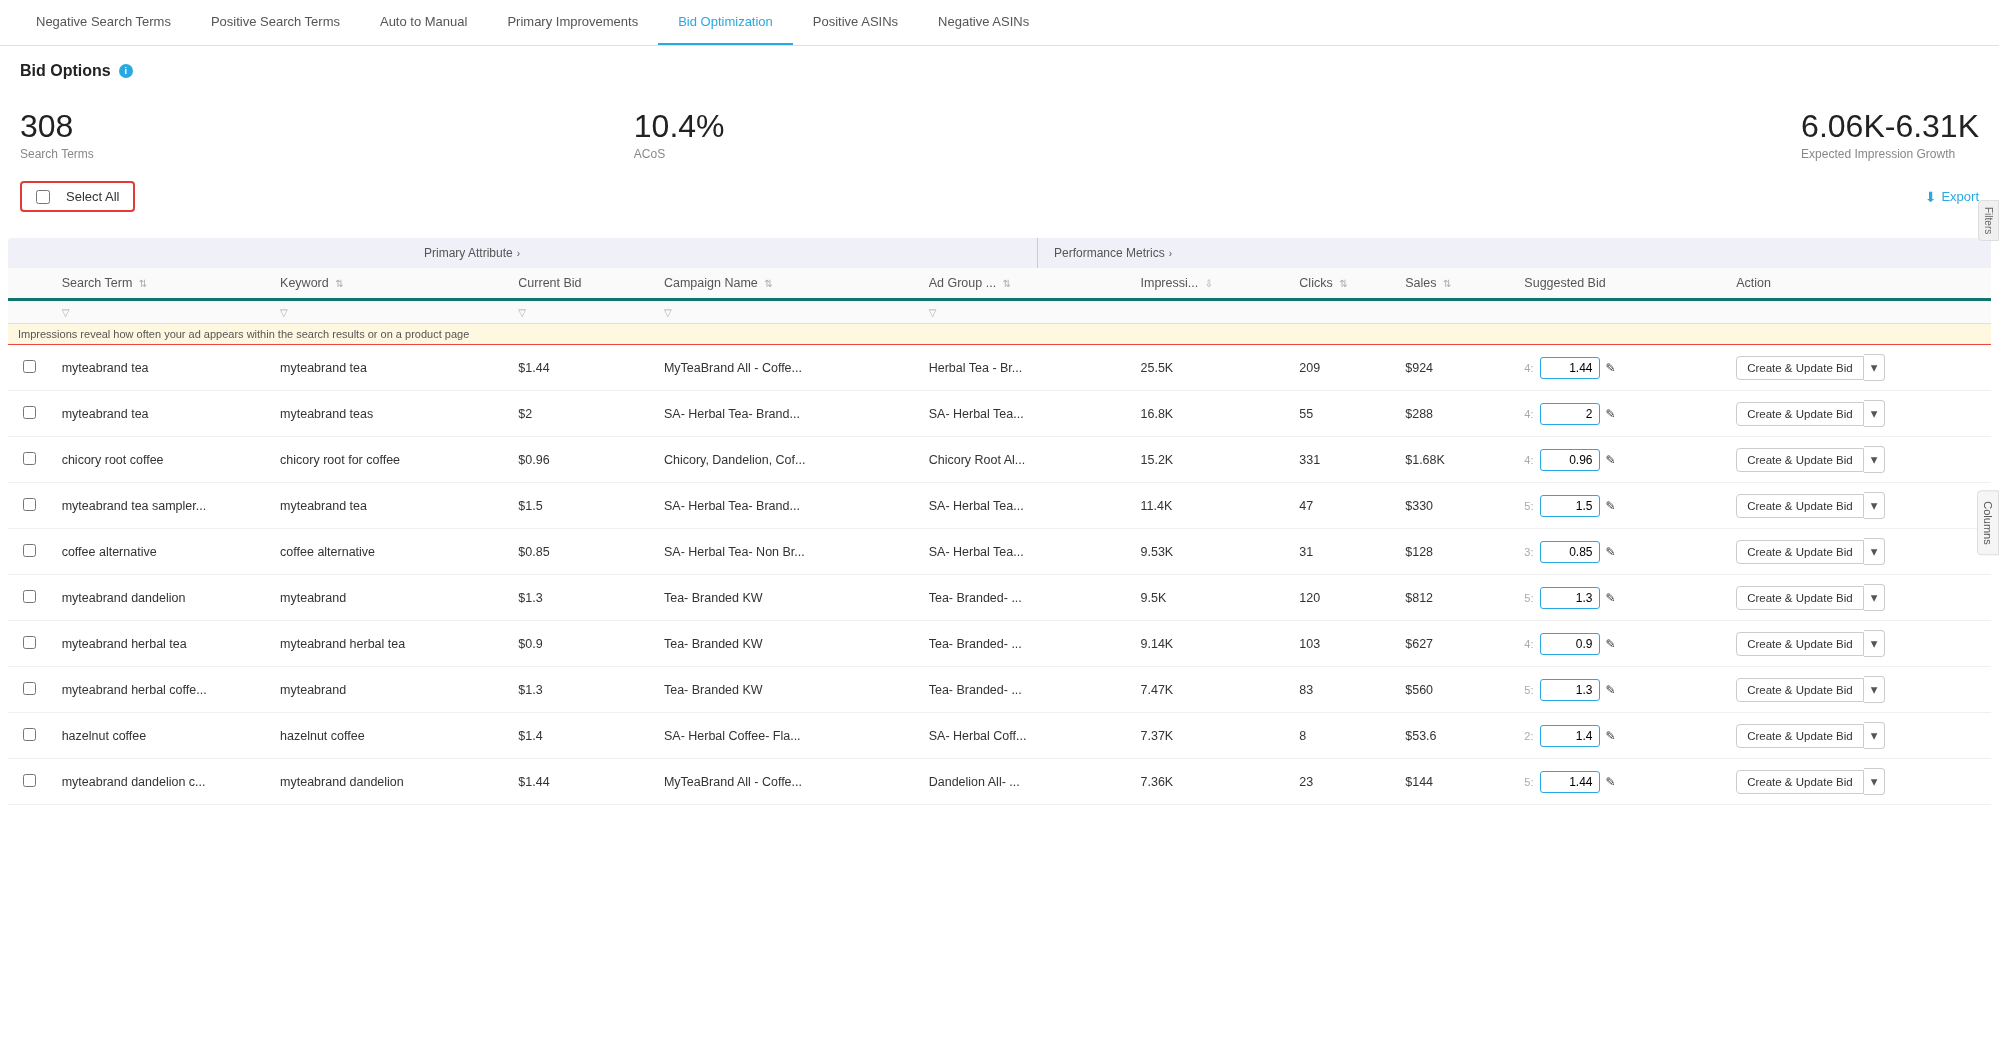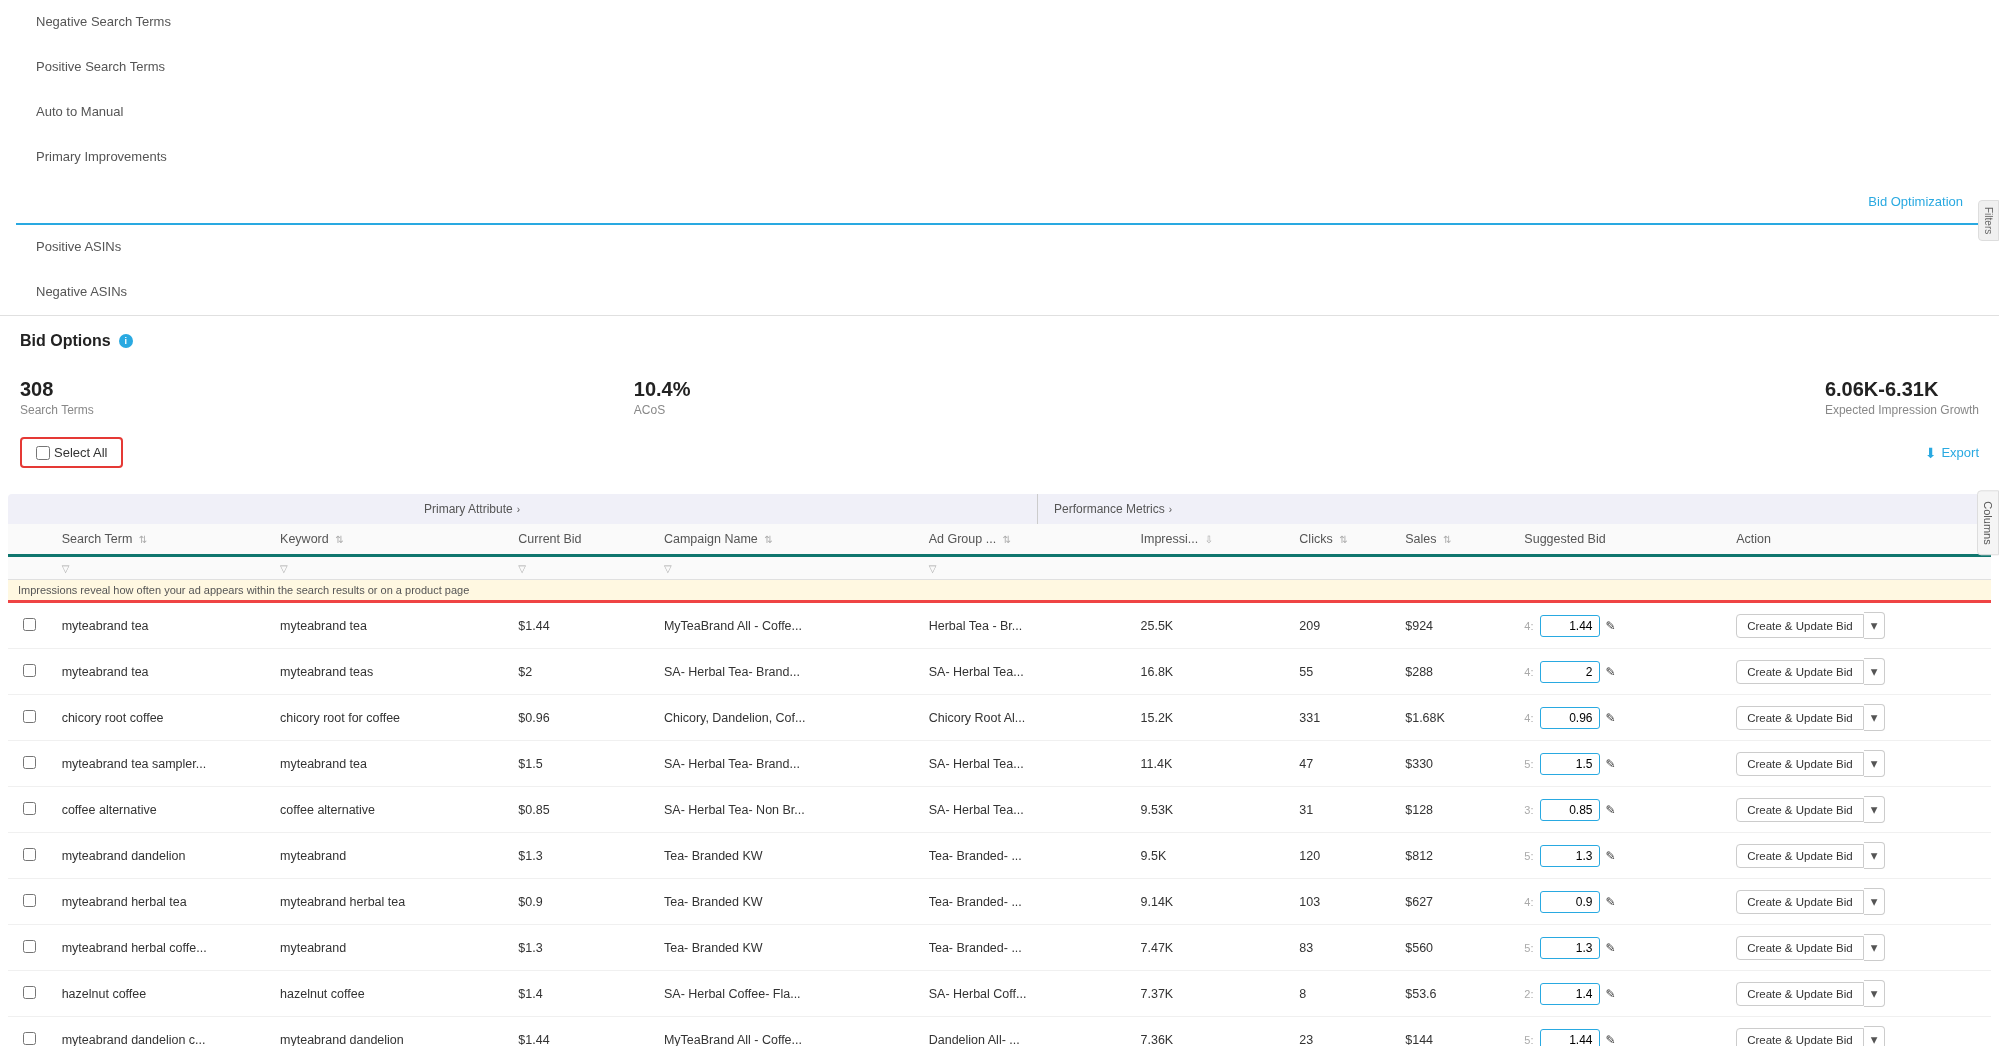--- a/index.html
+++ b/index.html
@@ -1,37 +1,37 @@
 <!DOCTYPE html>
 <html><head>
   <meta charset="utf-8">
   <style>
     * { box-sizing: border-box; margin: 0; padding: 0; font-family: -apple-system, BlinkMacSystemFont, 'Segoe UI', sans-serif; }
     body { background: #fff; font-size: 13px; color: #333; overflow-x: hidden; }
 
     
-    .top-nav { display: flex; border-bottom: 1px solid #e0e0e0; padding: 0 16px; background: #fff; flex-direction: column; }
+    .top-nav { display: flex; border-bottom: 1px solid #e0e0e0; padding: 0 16px; background: #fff; }
     .nav-tab { padding: 14px 20px; cursor: pointer; font-size: 13px; color: #555; white-space: nowrap; border-bottom: 2px solid transparent; }
     .nav-tab.active { color: #29a9e1; border-bottom: 2px solid #29a9e1; font-weight: 500; text-align: right; }
 
     
     .bid-options-section { padding: 16px 20px 8px; display: flex; align-items: center; gap: 8px; text-align: right; }
     .bid-options-title { font-size: 16px; font-weight: 600; color: #222; }
     .info-dot { width: 14px; height: 14px; border-radius: 50%; background: #29a9e1; display: inline-flex; align-items: center; justify-content: center; color: #fff; font-size: 9px; font-weight: bold; cursor: pointer; }
 
     
     .stats-row { display: flex; padding: 20px 20px 10px; gap: 40px; }
     .stat-item { display: flex; flex-direction: column; }
     .stat-item.right { margin-left: auto; text-align: left; }
-    .stat-value { font-size: 20px; font-weight: 700; color: #222; }
+    .stat-value { font-size: 32px; font-weight: 400; color: #222; }
     .stat-label { font-size: 12px; color: #888; margin-top: 2px; }
 
     
     .select-all-row { display: flex; align-items: center; justify-content: space-between; padding: 10px 20px 8px; }
-    .select-all-box { display: flex; align-items: flex-end; gap: 4px; border: 2px solid #e53935; border-radius: 4px; padding: 6px 14px; cursor: pointer; }
+    .select-all-box { display: flex; align-items: flex-end; gap: 16px; border: 2px solid #e53935; border-radius: 4px; padding: 6px 14px; cursor: pointer; }
     .select-all-box input[type=checkbox] { width: 14px; height: 14px; cursor: pointer; }
     .select-all-label { font-size: 13px; color: #333; }
     .export-btn { display: flex; align-items: center; gap: 5px; color: #29a9e1; font-size: 13px; cursor: pointer; }
     .export-icon { font-size: 14px; }
 
     
     .table-container { padding: 18px 8px; overflow-x: auto; position: relative; }
 
     
     .section-headers { display: flex; background: #f0f0f8; border-radius: 4px 4px 0 0; margin-bottom: 0; }
@@ -64,21 +64,21 @@
     .bid-input-cell { display: flex; align-items: center; gap: 6px; }
     .bid-input { width: 60px; border: 1px solid #29a9e1; border-radius: 3px; padding: 3px 6px; font-size: 12px; text-align: right; }
     .edit-icon { color: #333; font-size: 12px; cursor: pointer; }
 
     
     .action-btn-group { display: flex; align-items: center; }
     .create-update-btn { background: #fff; border: 1px solid #ccc; border-radius: 4px 0 0 4px; padding: 5px 10px; font-size: 11.5px; color: #333; cursor: pointer; white-space: nowrap; }
     .dropdown-btn { background: #fff; border: 1px solid #ccc; border-left: none; border-radius: 0 4px 4px 0; padding: 5px 7px; cursor: pointer; color: #555; }
 
     
-    .tooltip-bar td { background: #fff8e1; font-size: 11px; color: #555; padding: 4px 10px; border-bottom: 3px solid #ef4444; }
+    .tooltip-bar td { background: #fff8e1; font-size: 11px; color: #555; padding: 4px 10px; border-bottom: 1px solid #ef4444; }
 
     
     .right-panel { position: fixed; right: 0; top: 50%; transform: translateY(-50%); background: #f5f5f5; border: 1px solid #ddd; border-radius: 4px 0 0 4px; writing-mode: vertical-rl; font-size: 11px; color: #555; padding: 10px 4px; cursor: pointer; z-index: 100; }
 
     
     .filters-side { position: fixed; right: 0; top: 200px; background: #f0f0f0; border: 1px solid #ddd; padding: 6px 4px; font-size: 10px; color: #666; writing-mode: vertical-rl; cursor: pointer; z-index: 100; border-radius: 4px 0 0 4px; }
 
     .chevron-icon { font-size: 10px; }
     .sort-down { color: #666; }
   </style>

